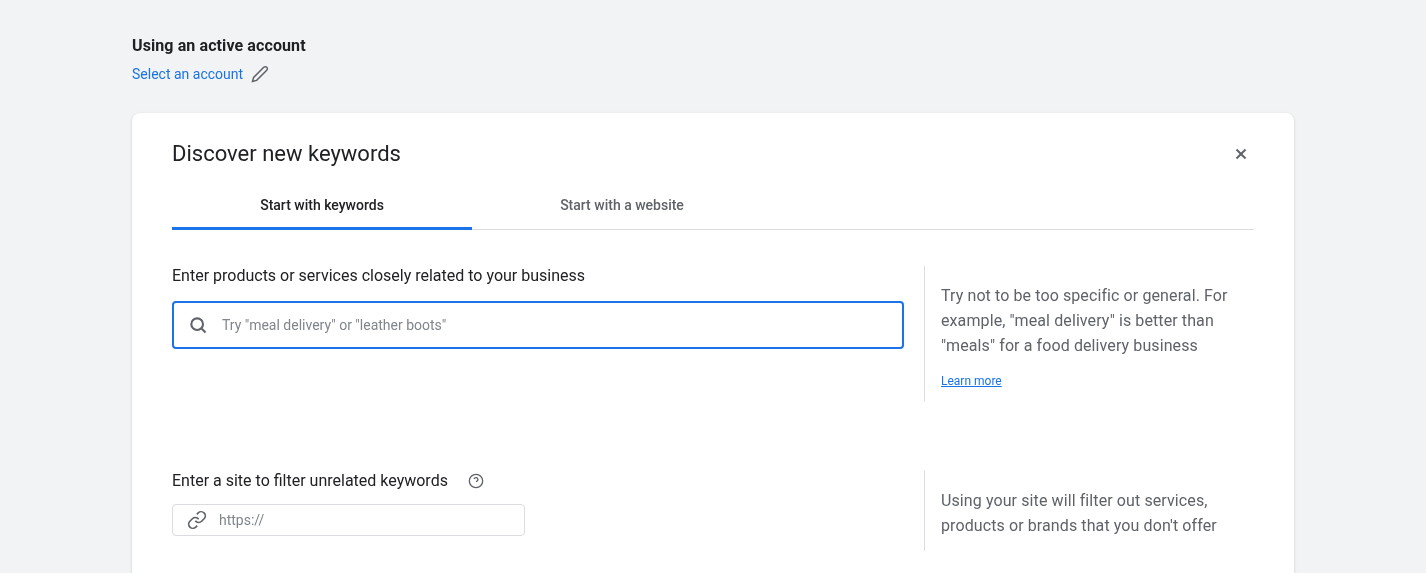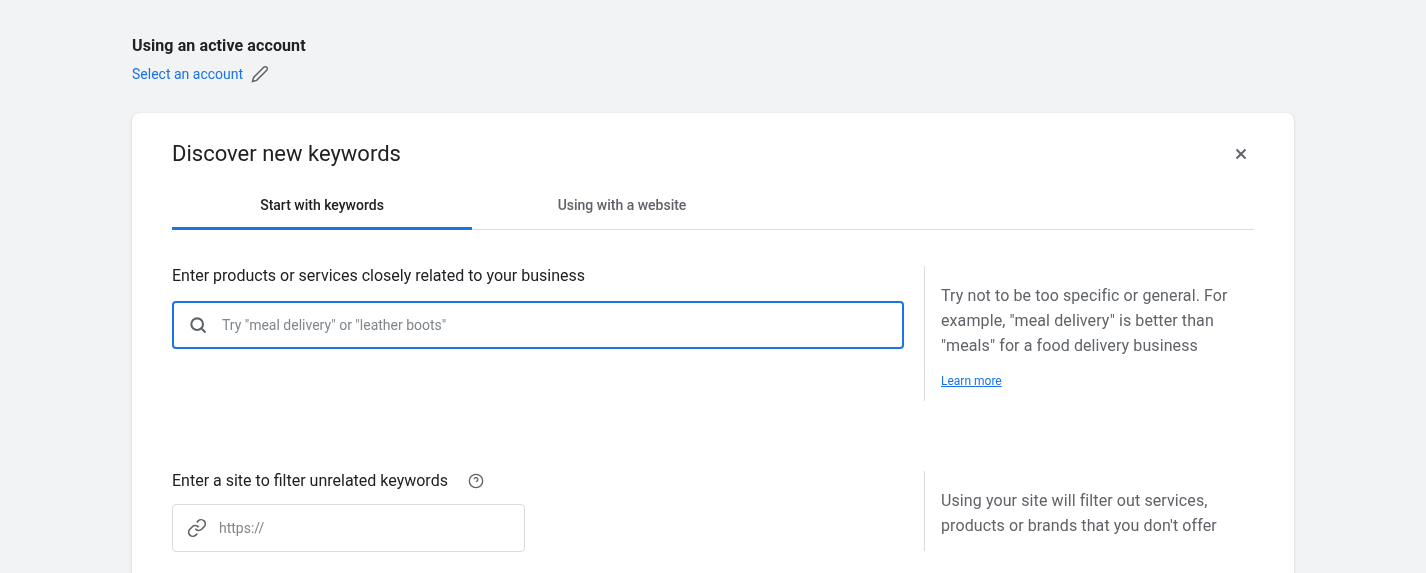--- a/index.html
+++ b/index.html
@@ -142,21 +142,21 @@
       font-family: inherit;
     }
     .input-box input::placeholder {
       color: #80868b;
     }
     .input-box-plain {
       display: flex;
       align-items: center;
       border: 1px solid #dadce0;
       border-radius: 4px;
-      height: 48px;
+      height: 32px;
       padding: 0 14px;
       gap: 12px;
       width: 353px;
     }
     .input-box-plain input {
       flex: 1;
       border: none;
       outline: none;
       font-size: 14px;
       color: #202124;
@@ -237,21 +237,21 @@
       <span class="close-icon">
         <svg width="18" height="18" viewBox="0 0 24 24" fill="none" stroke="currentColor" stroke-width="2.5">
           <line x1="18" y1="6" x2="6" y2="18"></line>
           <line x1="6" y1="6" x2="18" y2="18"></line>
         </svg>
       </span>
     </div>
 
     <div class="tabs">
       <div class="tab active">Start with keywords</div>
-      <div class="tab">Using with a website</div>
+      <div class="tab">Start with a website</div>
     </div>
 
     <div class="main-col">
       <div class="section">
         <div class="section-left">
           <div class="section-label">Enter products or services closely related to your business</div>
           <div class="input-box">
             <span class="search-icon">
               <svg width="20" height="20" viewBox="0 0 24 24" fill="none" stroke="currentColor" stroke-width="2.5">
                 <circle cx="11" cy="11" r="7"></circle>

